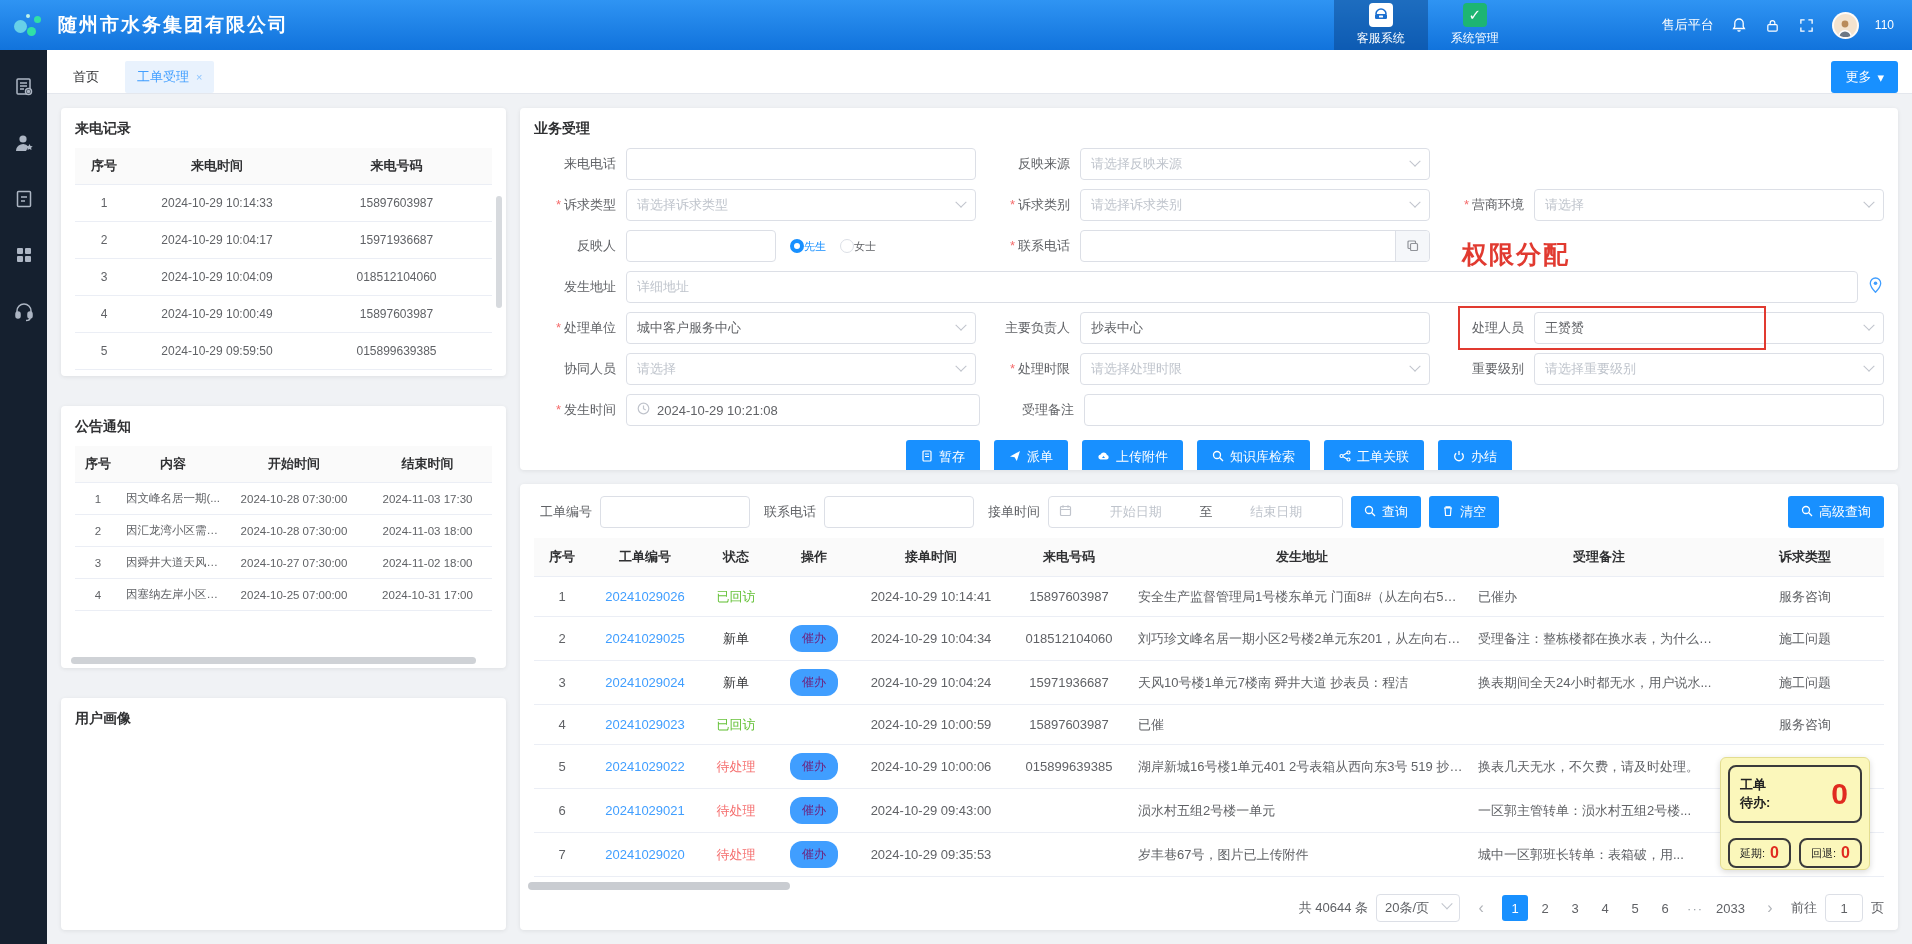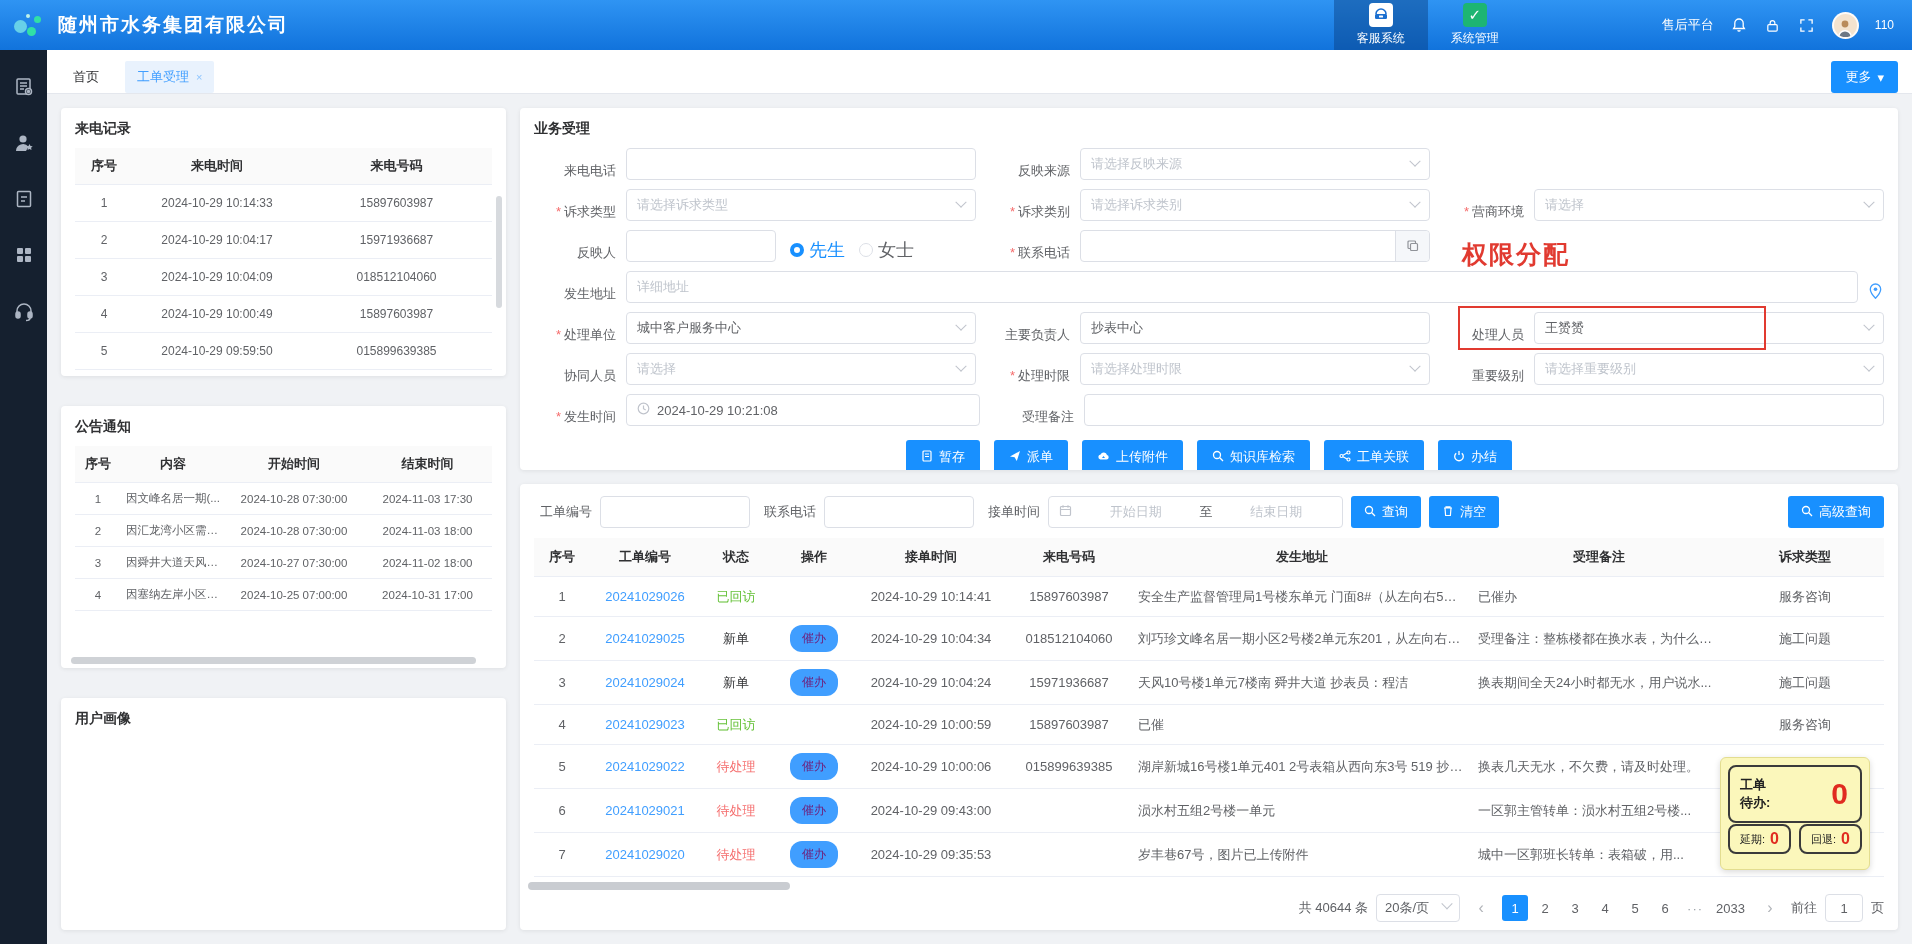--- a/index.html
+++ b/index.html
@@ -60,30 +60,30 @@
   #notices-table col.c1{width:46px}#notices-table col.c2{width:104px}#notices-table col.c3{width:138px}
   .vscroll{position:absolute;right:4px;top:88px;width:6px;height:112px;border-radius:3px;background:#d7dade}
   .hscroll{position:absolute;left:10px;bottom:4px;width:405px;height:7px;border-radius:4px;background:#cfd2d6}
 
   .rightcol{flex:1;display:flex;flex-direction:column;gap:14px;min-width:0;min-height:0}
 
   
   .biz-card{flex:0 0 362px;position:relative}
   .frm-row{display:grid;grid-template-columns:1fr 1fr 1fr;gap:0 12px;margin-bottom:9px}
   .frm-row.wide{display:flex}
-  .cell{display:flex;align-items:flex-end;min-width:0;position:relative}
+  .cell{display:flex;align-items:center;min-width:0;position:relative}
   .lab{width:92px;flex:0 0 92px;text-align:right;font-size:13px;color:#606266;padding-right:10px;white-space:nowrap}
   .lab.req::before{content:"*";color:#f56c6c;margin-right:3px}
   .fld{flex:1;height:32px;border:1px solid #dcdfe6;border-radius:4px;display:flex;align-items:center;padding:0 10px;font-size:13px;color:#606266;background:#fff;min-width:0;cursor:text}
   .fld.sel{cursor:pointer}
   .fld .ph{color:#bfc4cc;flex:1;white-space:nowrap;overflow:hidden}
   .fld .val{color:#606266;flex:1;white-space:nowrap;overflow:hidden}
   .chev{width:8px;height:8px;border-right:1.5px solid #c0c4cc;border-bottom:1.5px solid #c0c4cc;transform:rotate(45deg) translate(-2px,-2px);flex:0 0 8px}
   .suffix-box{margin:0 -10px 0 6px;align-self:stretch;width:34px;background:#f5f7fa;border-left:1px solid #dcdfe6;border-radius:0 4px 4px 0;display:flex;align-items:center;justify-content:center;cursor:pointer}
-  .radio{display:flex;align-items:center;gap:5px;margin-left:14px;font-size:18px;cursor:pointer}
+  .radio{display:flex;align-items:center;margin-left:14px;font-size:11px;cursor:pointer}
   .radio .dot{width:14px;height:14px;border-radius:50%;border:1px solid #dcdfe6;background:#fff}
   .radio.on .dot{border:4px solid #1890ff}
   .radio.on{color:#1890ff}
   .radio.off{color:#606266}
   .mini-input{width:150px;flex:0 0 150px}
   .pin{margin-left:10px;flex:0 0 16px;cursor:pointer}
   .btn-row{display:flex;justify-content:center;gap:14px;margin-top:14px}
   .p-btn{background:#1890ff;color:#fff;border:none;border-radius:3px;font-size:13px;padding:8px 15px;display:flex;align-items:center;gap:6px;cursor:pointer;white-space:nowrap}
   .perm-note{position:absolute;left:942px;top:130px;color:#e13a30;font-size:25px;font-weight:bold;letter-spacing:2px;z-index:3;font-family:"Liberation Sans",sans-serif}
   .perm-box{position:absolute;left:16px;right:118px;top:-6px;bottom:-6px;border:2px solid #e13a30;z-index:2;pointer-events:none}
@@ -123,21 +123,21 @@
   .page{min-width:26px;height:26px;display:flex;align-items:center;justify-content:center;border-radius:3px;cursor:pointer;color:#606266;padding:0 4px}
   .page.active{background:#1890ff;color:#fff}
   .dots{color:#9aa0a6;letter-spacing:1px;cursor:pointer}
   .goto-input{width:38px;height:28px;border:1px solid #dcdfe6;border-radius:4px;text-align:center;font-size:13px;color:#606266}
 
   
   .todo{position:fixed;left:1720px;top:757px;width:150px;height:113px;background:#fbf7bb;border:1px solid #e3dd90;border-radius:6px;padding:7px;z-index:5;box-shadow:0 2px 6px rgba(0,0,0,.15)}
   .todo-main{border:2px solid #3a3a3a;border-radius:8px;height:58px;display:flex;align-items:center;justify-content:space-between;padding:4px 12px 4px 10px}
   .todo-main .tl{font-size:13px;font-weight:bold;color:#222;line-height:1.35}
   .todo-main .cnt{font-size:30px;font-weight:bold;color:#e02b20}
-  .todo-sub{display:flex;gap:8px;margin-top:1px}
+  .todo-sub{display:flex;gap:8px;margin-top:15px}
   .todo-sub .box{flex:1;border:2px solid #3a3a3a;border-radius:8px;display:flex;align-items:center;justify-content:center;gap:5px;padding:4px 2px}
   .todo-sub .box .sl{font-size:11px;color:#222}
   .todo-sub .box .sn{font-size:16px;font-weight:bold;color:#e02b20}
 </style>
 </head>
 <body>
 
 <div class="app">
 
   <div class="topbar">

